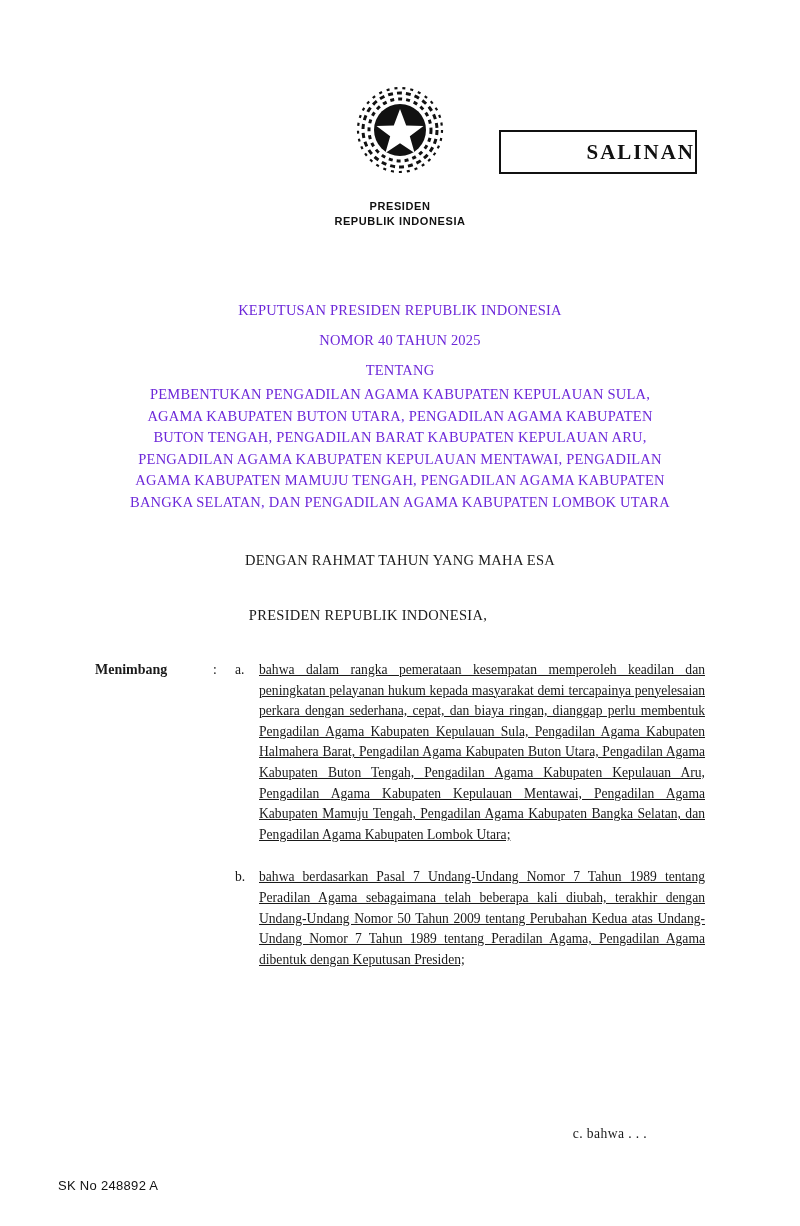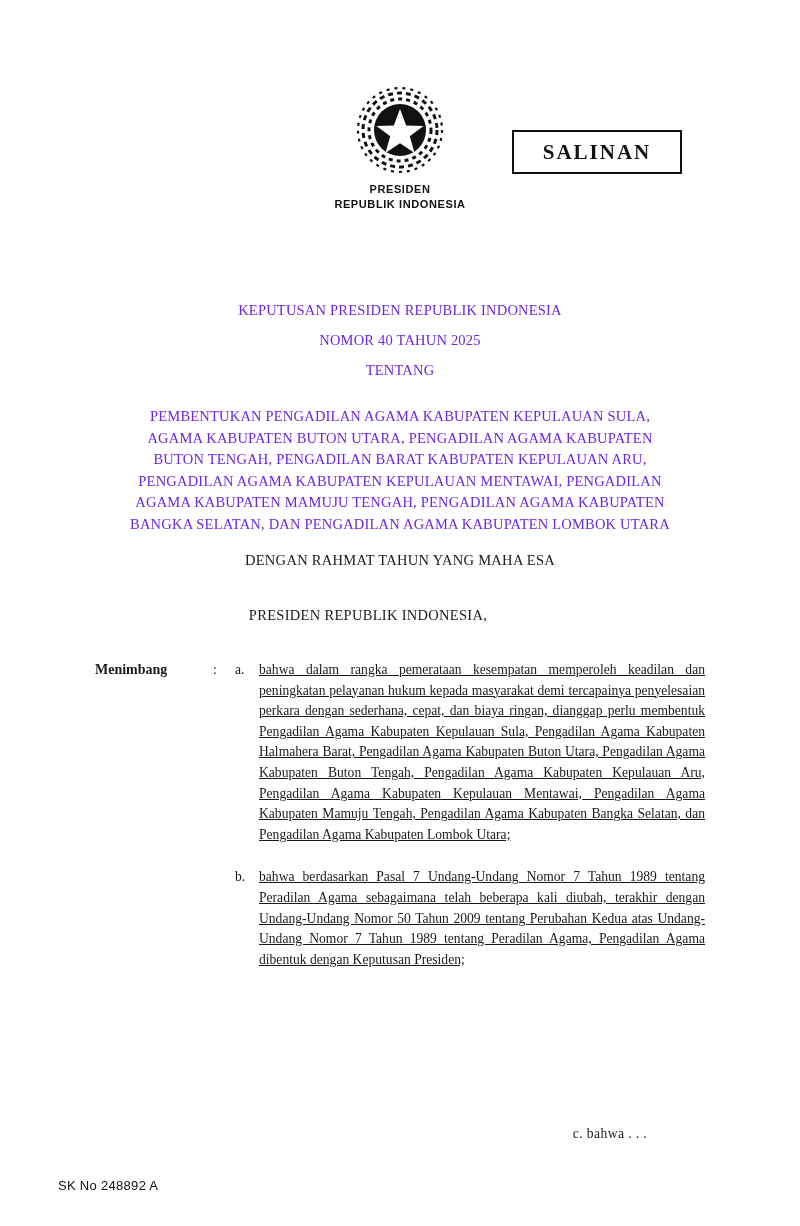--- a/index.html
+++ b/index.html
@@ -41,33 +41,34 @@
   .garuda svg { display: block; }
 
   .presiden-line1, .presiden-line2 {
     font-family: "Liberation Sans", sans-serif;
     font-weight: bold;
     font-size: 11px;
     letter-spacing: 0.6px;
     color: #111;
     line-height: 15px;
   }
-  .presiden-line1 { margin-top: 4px; }
+  .presiden-line1 { margin-top: 21px; }
 
   
   .salinan-box {
     position: absolute;
     top: 130px;
-    left: 512px;
+    left: 499px;
     width: 166px;
     height: 40px;
     border: 2px solid #111;
     display: flex;
     align-items: center;
-    justify-content: center;
+    justify-content: flex-end;
+    padding-left: 28px;
   }
   .salinan-text {
     font-family: "Liberation Serif", serif;
     font-weight: bold;
     font-size: 21px;
     letter-spacing: 2px;
     color: #111;
   }
 
   
@@ -78,21 +79,21 @@
     width: 660px;
     text-align: center;
     font-size: 14.5px;
     line-height: 21px;
     letter-spacing: 0.2px;
     color: #6d28d9;
   }
   .title-block .l { display: block; }
   .title-spacer-sm { height: 9px; }
   .title-main {
-    margin-top: 25px;
+    margin-top: 3px;
     line-height: 21.5px;
   }
 
   
   .rahmat {
     position: absolute;
     top: 552px;
     left: 0;
     width: 800px;
     text-align: center;

